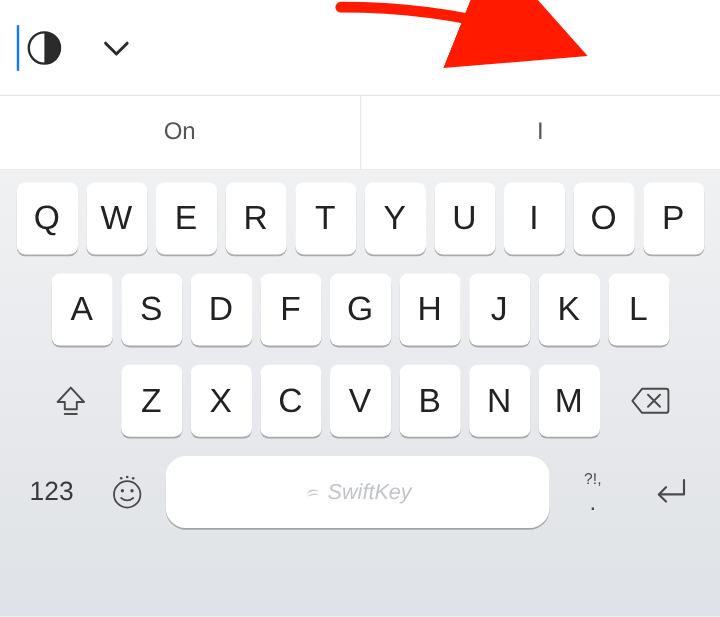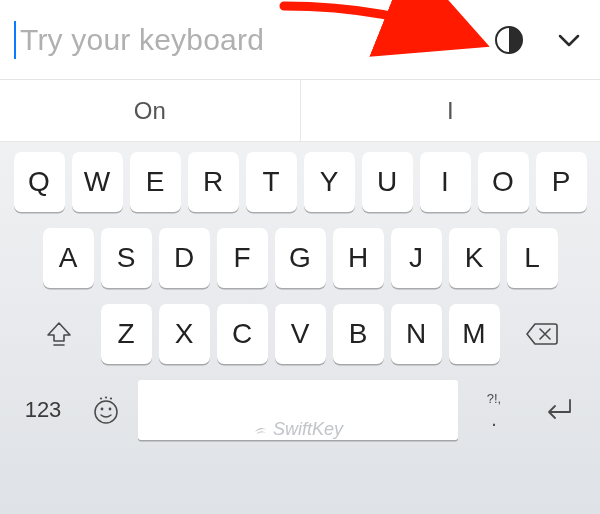--- a/index.html
+++ b/index.html
@@ -56,21 +56,21 @@
     display: flex;
     height: 62px;
     background: #fff;
     border-bottom: 1px solid #e7e7e7;
   }
   .sug {
     flex: 1;
     display: flex;
     align-items: center;
     justify-content: center;
-    font-size: 24px;
+    font-size: 20px;
     color: #555;
     cursor: pointer;
   }
   .sug + .sug { border-left: 1px solid #e7e7e7; }
 
   
   .kb {
     background: linear-gradient(#f0f1f3, #dfe2e6);
     height: 372px;
     padding: 10px 6px 6px 6px;
@@ -107,24 +107,24 @@
     align-items:center;
     gap:7px;
     padding: 0 6px;
   }
   .key.nums { width: 62px; font-size: 22px; color:#3a3a3a; background:transparent; box-shadow:none;}
   .key.emoji { width: 50px; background:transparent; box-shadow:none;}
   .key.space {
     flex:1;
     height:60px;
     background:#fff;
-    border-radius:3px;
+    border-radius:17px;
     box-shadow: 0 1.5px 0 rgba(0,0,0,0.28);
     display:flex;
-    align-items:flex-end;
+    align-items:center;
     justify-content:center;
   }
   .space-label {
     font-size:18px;
     color:#c1c4c8;
     display:flex;
     align-items:center;
     gap:2px;
     font-style: italic;
     font-weight: 400;
@@ -138,21 +138,20 @@
     left: 278px;
     top: -6px;
     pointer-events: none;
   }
 </style>
 </head>
 <body>
 
 <div class="input-row">
   <div class="caret"></div>
-  <div class="placeholder">Try your keyboard</div>
   <div class="theme-btn">
     <svg width="30" height="30" viewBox="0 0 30 30">
       <circle cx="15" cy="15" r="13" fill="none" stroke="#2b2b2b" stroke-width="2"></circle>
       <path d="M15 2 A13 13 0 0 1 15 28 Z" fill="#2b2b2b"></path>
     </svg>
   </div>
   <div class="chevron-btn">
     <svg width="26" height="26" viewBox="0 0 26 26">
       <path d="M4 9 L13 18 L22 9" fill="none" stroke="#2b2b2b" stroke-width="2.5" stroke-linecap="round" stroke-linejoin="round"></path>
     </svg>

